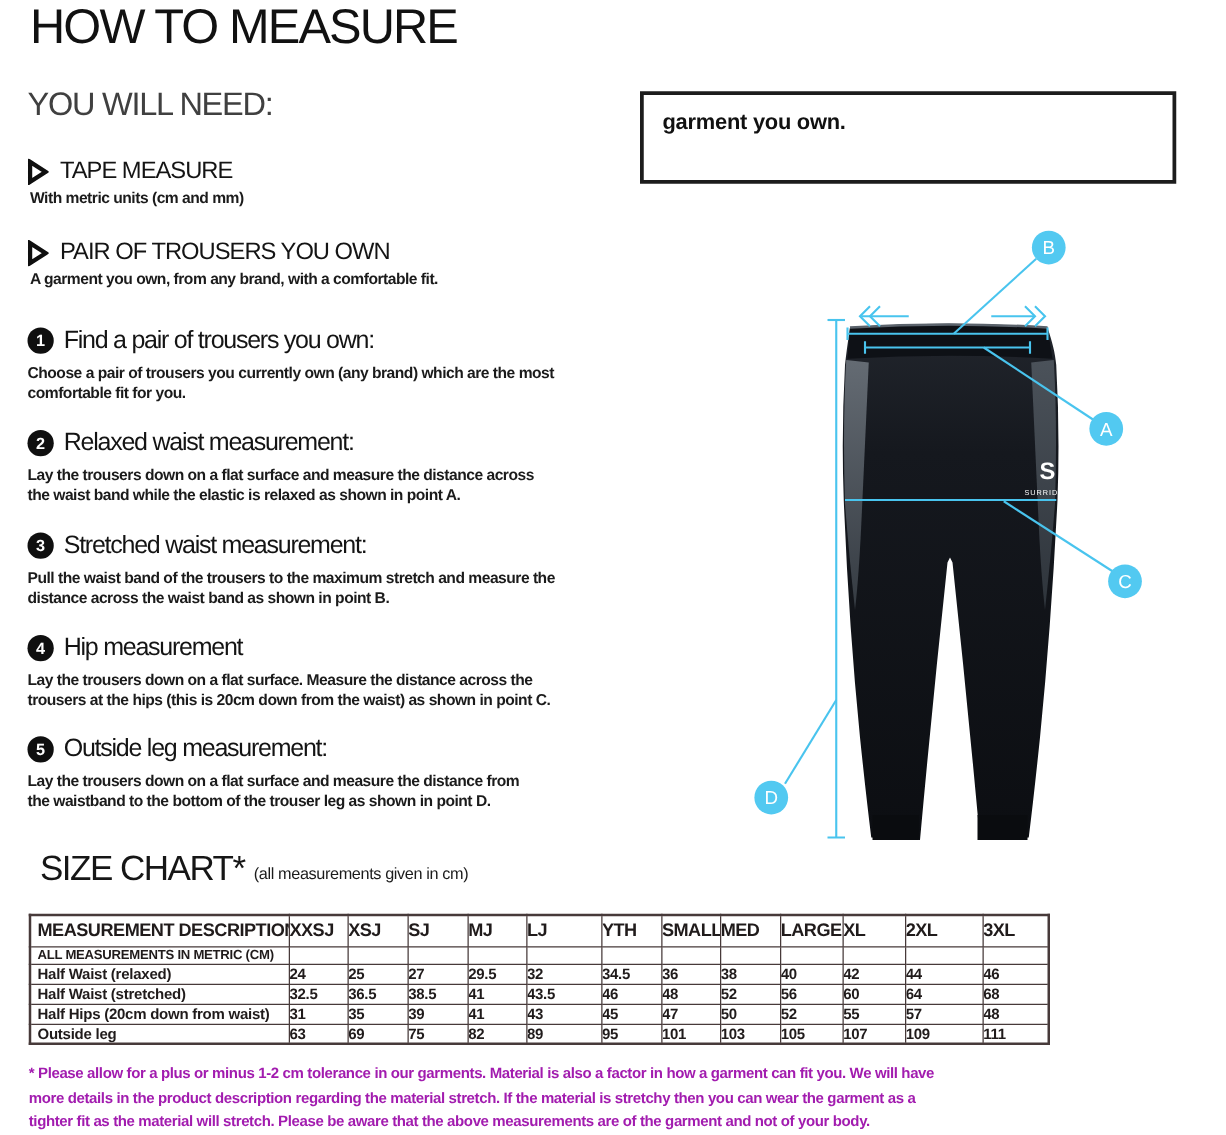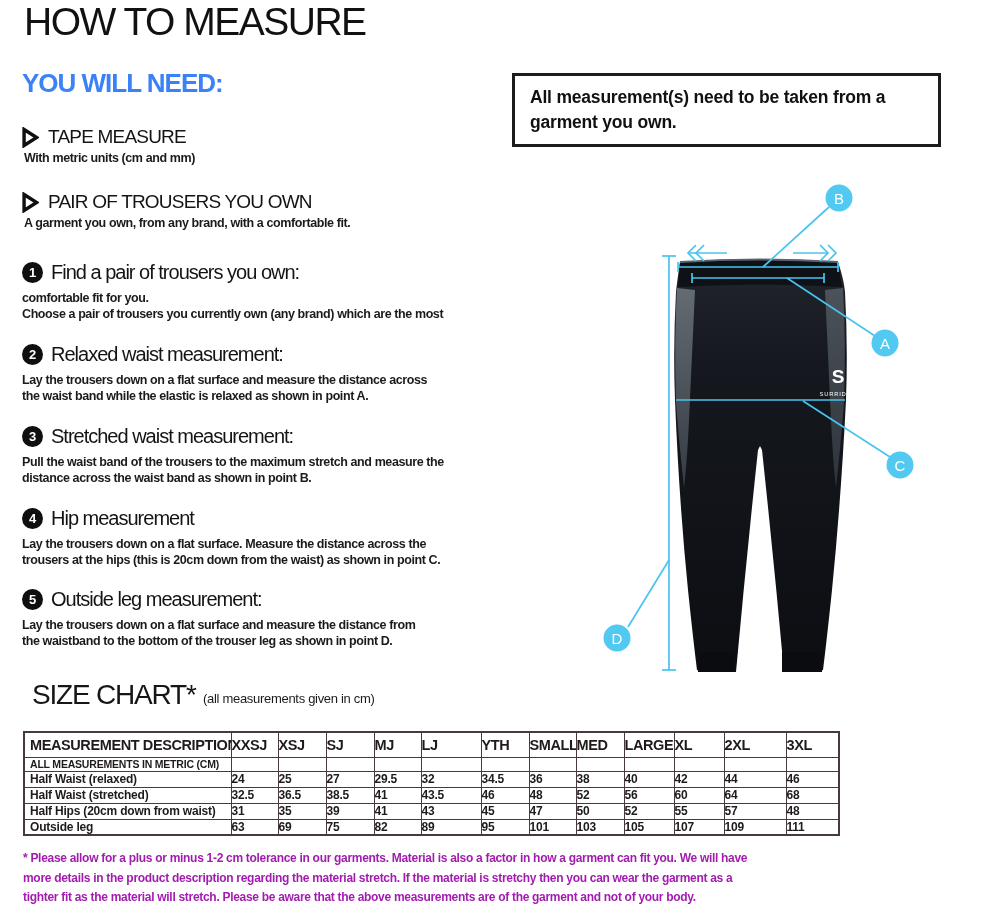--- a/index.html
+++ b/index.html
@@ -4,21 +4,21 @@
 <style>
   * { margin:0; padding:0; box-sizing:border-box; }
   html,body { background:#ffffff; }
   body {
     width:981px; height:908px; position:relative; overflow:hidden;
     font-family:"Liberation Sans", sans-serif; color:#1c1c1c;
   }
   .abs { position:absolute; }
 
   .page-title { left:24px; top:0px; font-size:39px; font-weight:400; letter-spacing:-1.5px; color:#111; }
-  .need-heading { left:22px; top:68px; font-size:26px; font-weight:700; letter-spacing:-1px; color:#3b82f6; }
+  .need-heading { left:22px; top:68px; font-size:26px; font-weight:400; letter-spacing:-1px; color:#404040; }
 
   .need-item { left:22px; width:480px; }
   .need-row { display:flex; align-items:center; gap:9px; }
   .tri { width:17px; height:21px; flex:0 0 auto; }
   .need-title { font-size:19px; letter-spacing:-0.8px; color:#141414; }
   .need-desc { margin-top:3px; margin-left:2px; font-size:12.5px; font-weight:700; letter-spacing:-0.4px; color:#1b1b1b; }
 
   .step { left:22px; width:505px; }
   .step-head { display:flex; align-items:center; gap:8px; }
   .step-num {
@@ -79,22 +79,22 @@
     </div>
     <div class="need-desc">A garment you own, from any brand, with a comfortable fit.</div>
   </div>
 
   <div class="abs step" style="top:261px">
     <div class="step-head">
       <span class="step-num">1</span>
       <span class="step-title">Find a pair of trousers you own:</span>
     </div>
     <div class="step-desc">
+      <div>Choose a pair of trousers you currently own (any brand) which are the most</div>
       <div>comfortable fit for you.</div>
-      <div>Choose a pair of trousers you currently own (any brand) which are the most</div>
     </div>
   </div>
 
   <div class="abs step" style="top:343px">
     <div class="step-head">
       <span class="step-num">2</span>
       <span class="step-title">Relaxed waist measurement:</span>
     </div>
     <div class="step-desc">
       <div>Lay the trousers down on a flat surface and measure the distance across</div>
@@ -129,21 +129,20 @@
       <span class="step-num">5</span>
       <span class="step-title">Outside leg measurement:</span>
     </div>
     <div class="step-desc">
       <div>Lay the trousers down on a flat surface and measure the distance from</div>
       <div>the waistband to the bottom of the trouser  leg as shown in point D.</div>
     </div>
   </div>
 
   <div class="abs note-box">
-    <div>All measurement(s) need to be taken from a</div>
     <div>garment you own.</div>
   </div>
 
   <svg class="abs diagram" viewBox="0 0 391 520">
     <defs>
       <linearGradient id="trou" x1="0" y1="0" x2="0" y2="1">
         <stop offset="0" stop-color="#22262d"></stop>
         <stop offset="0.25" stop-color="#15181e"></stop>
         <stop offset="1" stop-color="#0c0e12"></stop>
       </linearGradient>

